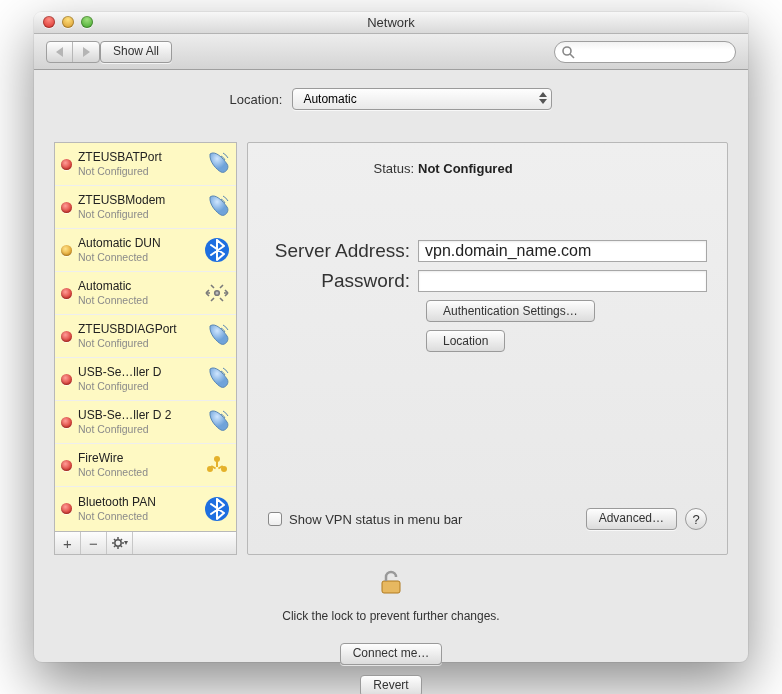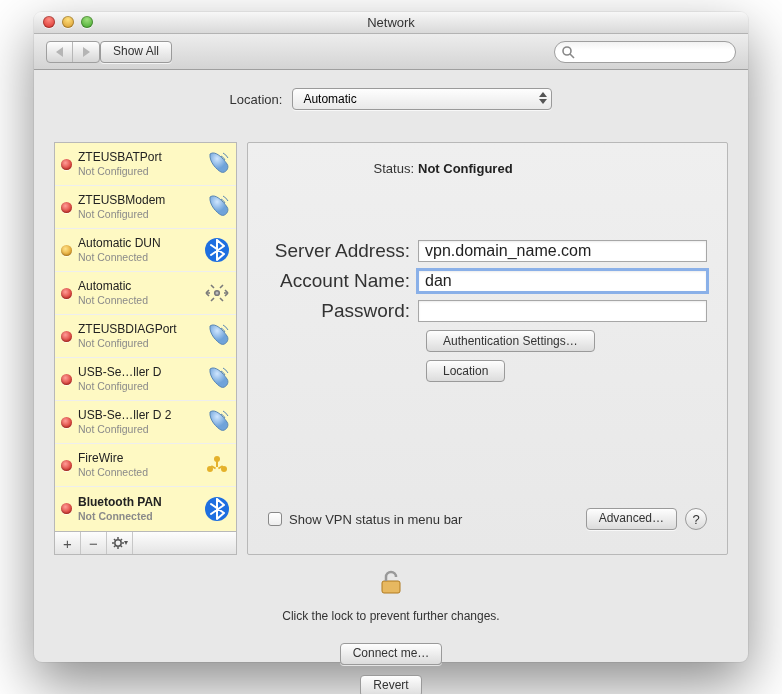--- a/index.html
+++ b/index.html
@@ -46,21 +46,21 @@
   .updn{position:absolute;right:4px;top:3px;display:flex;flex-direction:column;gap:2px;}
   .updn .u,.updn .d{width:0;height:0;border-left:4px solid transparent;border-right:4px solid transparent;}
   .updn .u{border-bottom:5px solid #555;}
   .updn .d{border-top:5px solid #555;}
   
   .cols{display:flex;gap:10px;}
   .sidebar{width:183px;}
   .list{border:1px solid #b8b8b8;height:390px;background:#fef9c3;overflow:hidden;}
   .item{display:flex;align-items:center;gap:6px;height:43px;padding:0 4px 0 6px;position:relative;
          border-bottom:1px solid #eee;}
-  .item:last-child{border-bottom:none;font-weight:bold;}
+  .item:last-child{border-bottom:none;}
   .dot{width:11px;height:11px;border-radius:50%;box-shadow:inset 0 -1px 2px rgba(0,0,0,.3),0 1px 0 rgba(255,255,255,.6);flex:none;}
   .dot.red{background:radial-gradient(circle at 40% 35%,#ff9d97,#d83a33 70%);}
   .dot.yel{background:radial-gradient(circle at 40% 35%,#ffe389,#e1a22e 70%);}
   .txtcol{flex:1;line-height:14px;min-width:0}
   .tname{font-size:12px;color:#222;white-space:nowrap;overflow:hidden;text-overflow:ellipsis;}
   .tsub{font-size:10.5px;color:#8a8a8a;}
   .iicon{width:30px;height:30px;display:flex;align-items:center;justify-content:center;flex:none;}
   .toolbar2{display:flex;height:23px;border:1px solid #b8b8b8;border-top:none;
             background:linear-gradient(#fdfdfd,#e4e4e4);}
   .toolbar2 .cell{width:26px;display:flex;align-items:center;justify-content:center;border-right:1px solid #c7c7c7;font-size:15px;color:#555}
@@ -346,26 +346,20 @@
 
       <div class="spacer"></div>
 
       <div class="row">
         <div class="rlabel">Server Address:</div>
         <div class="txt">
                 <span>vpn.domain_name.com</span>
               </div>
       </div>
       <div class="row">
-        <div class="rlabel">Account Name:</div>
-        <div class="txt focus">
-                <span>dan</span>
-              </div>
-      </div>
-      <div class="row">
         <div class="rlabel">Password:</div>
         <div class="txt">
                 <span></span>
               </div>
       </div>
 
       <div class="actbtn">Authentication Settings…</div><br>
       <div class="actbtn">Location</div>
 
       <div class="panefoot">

